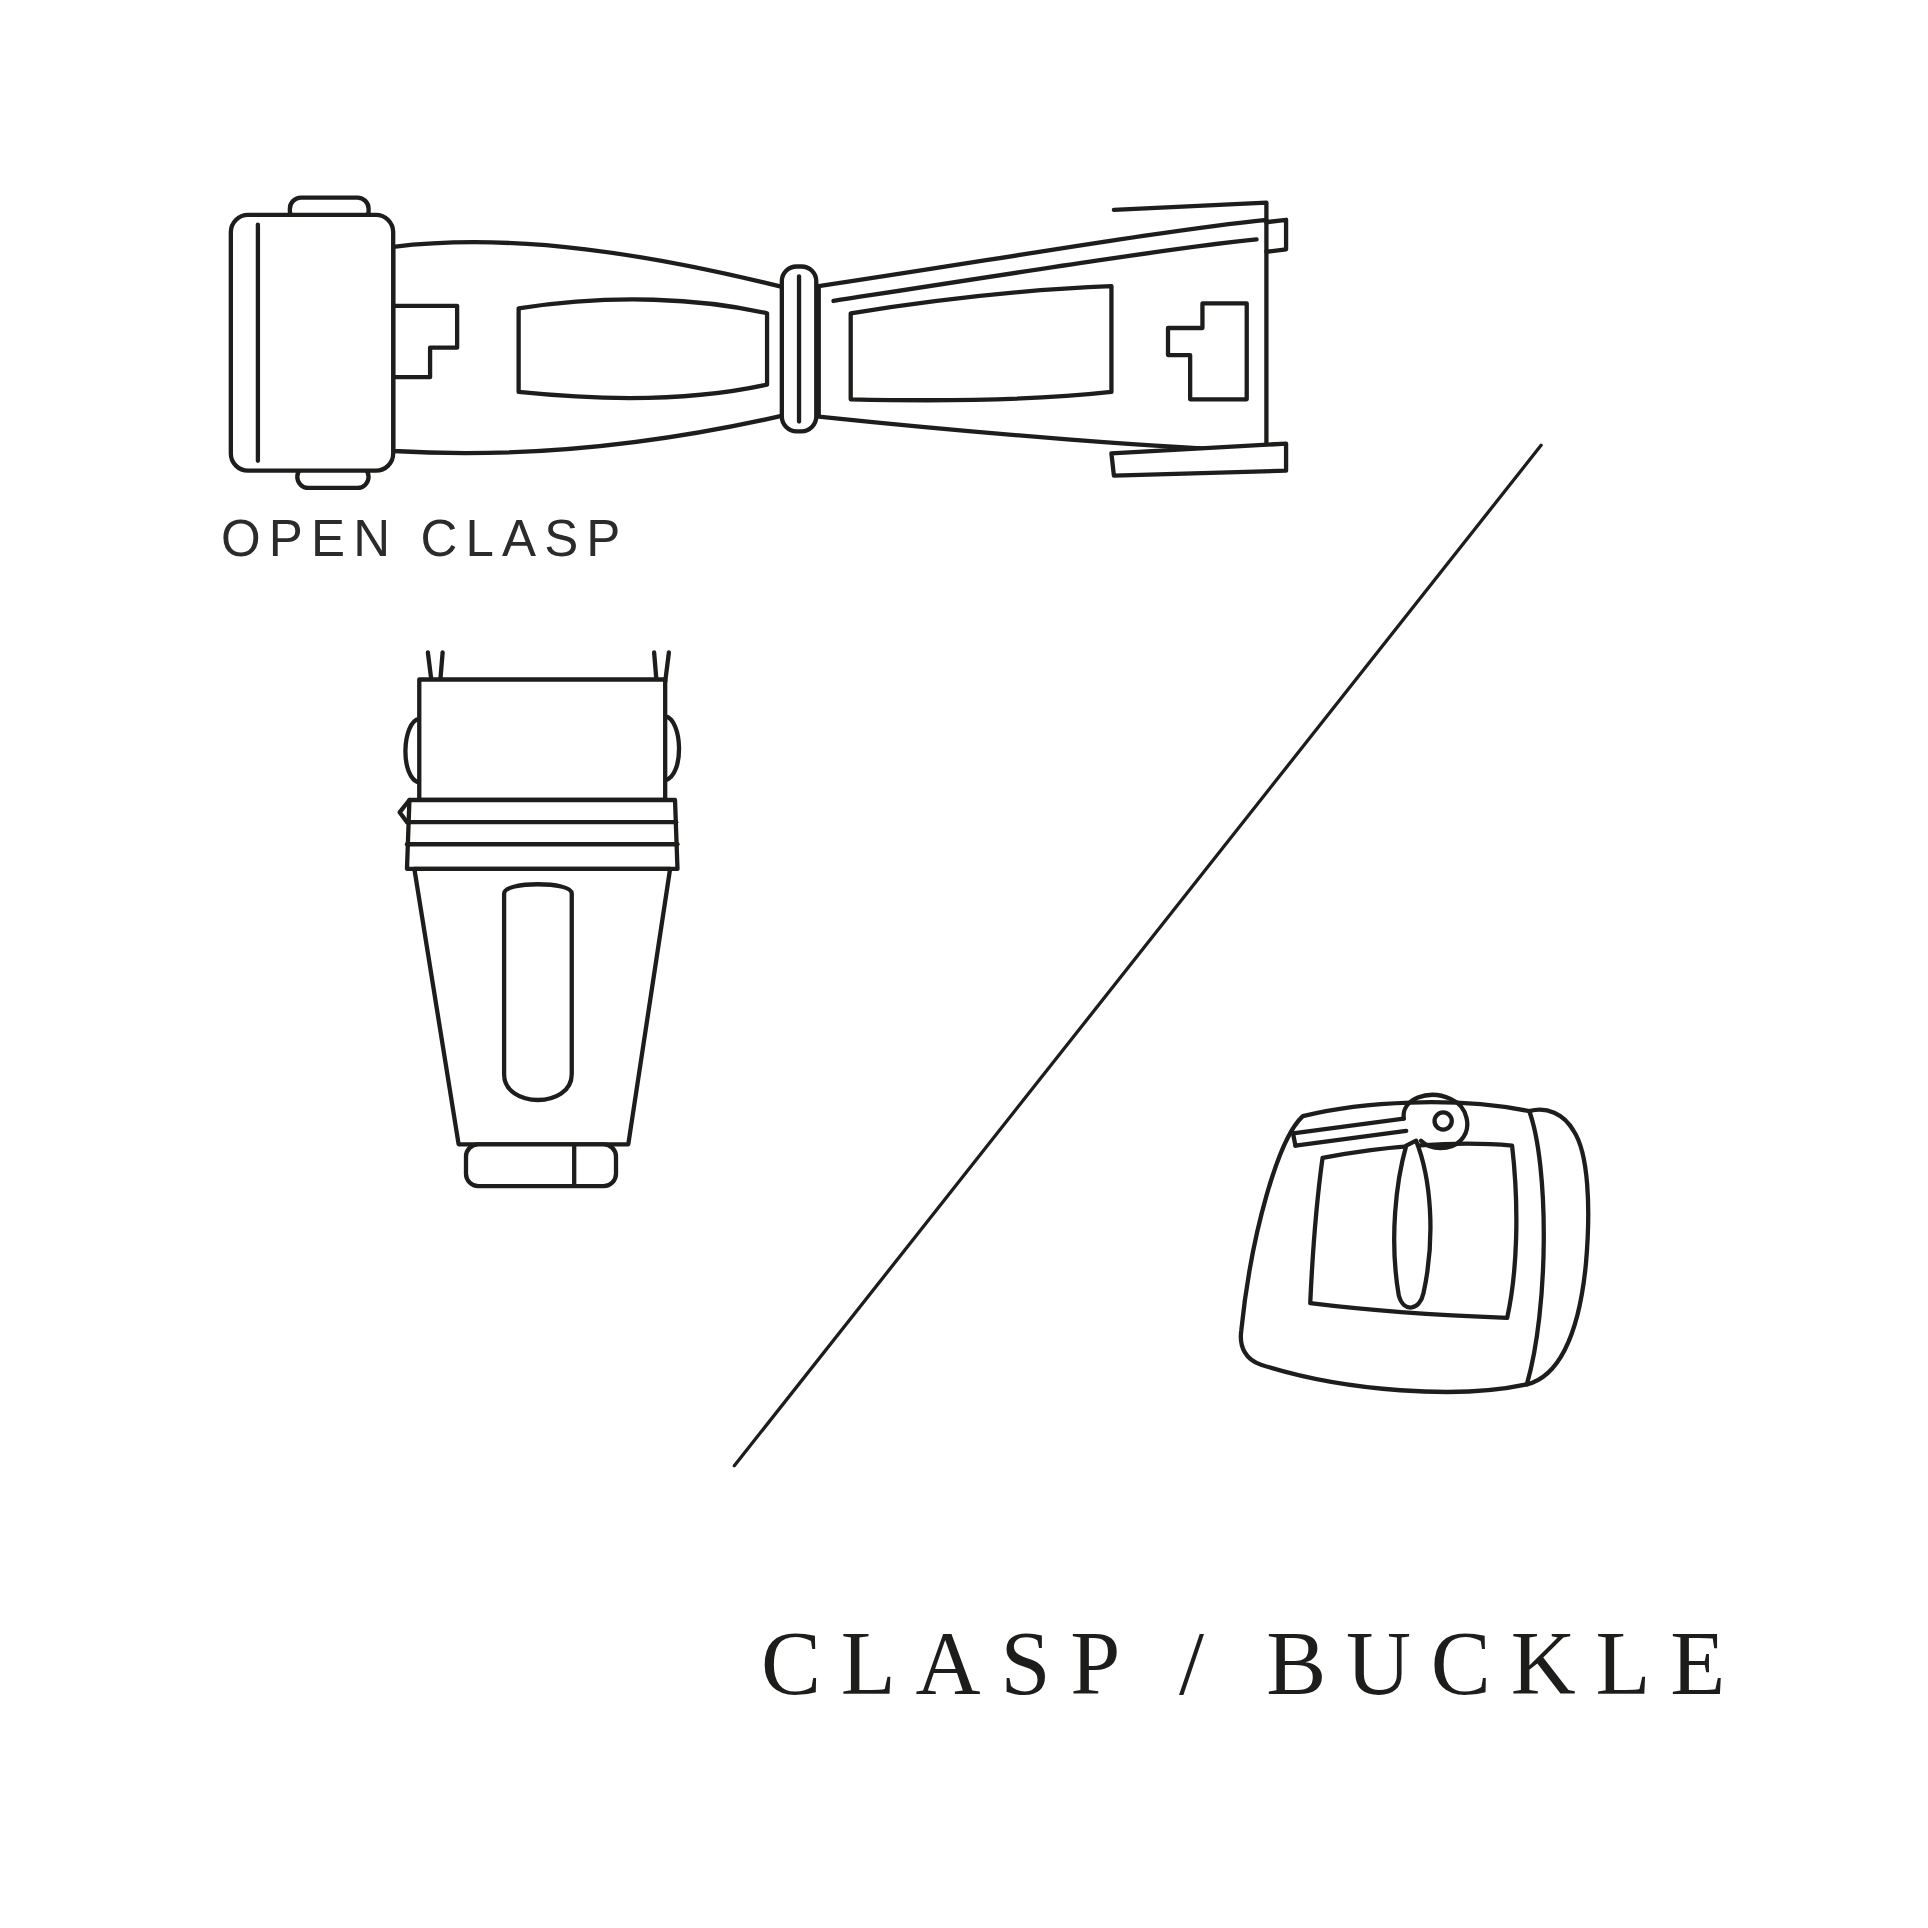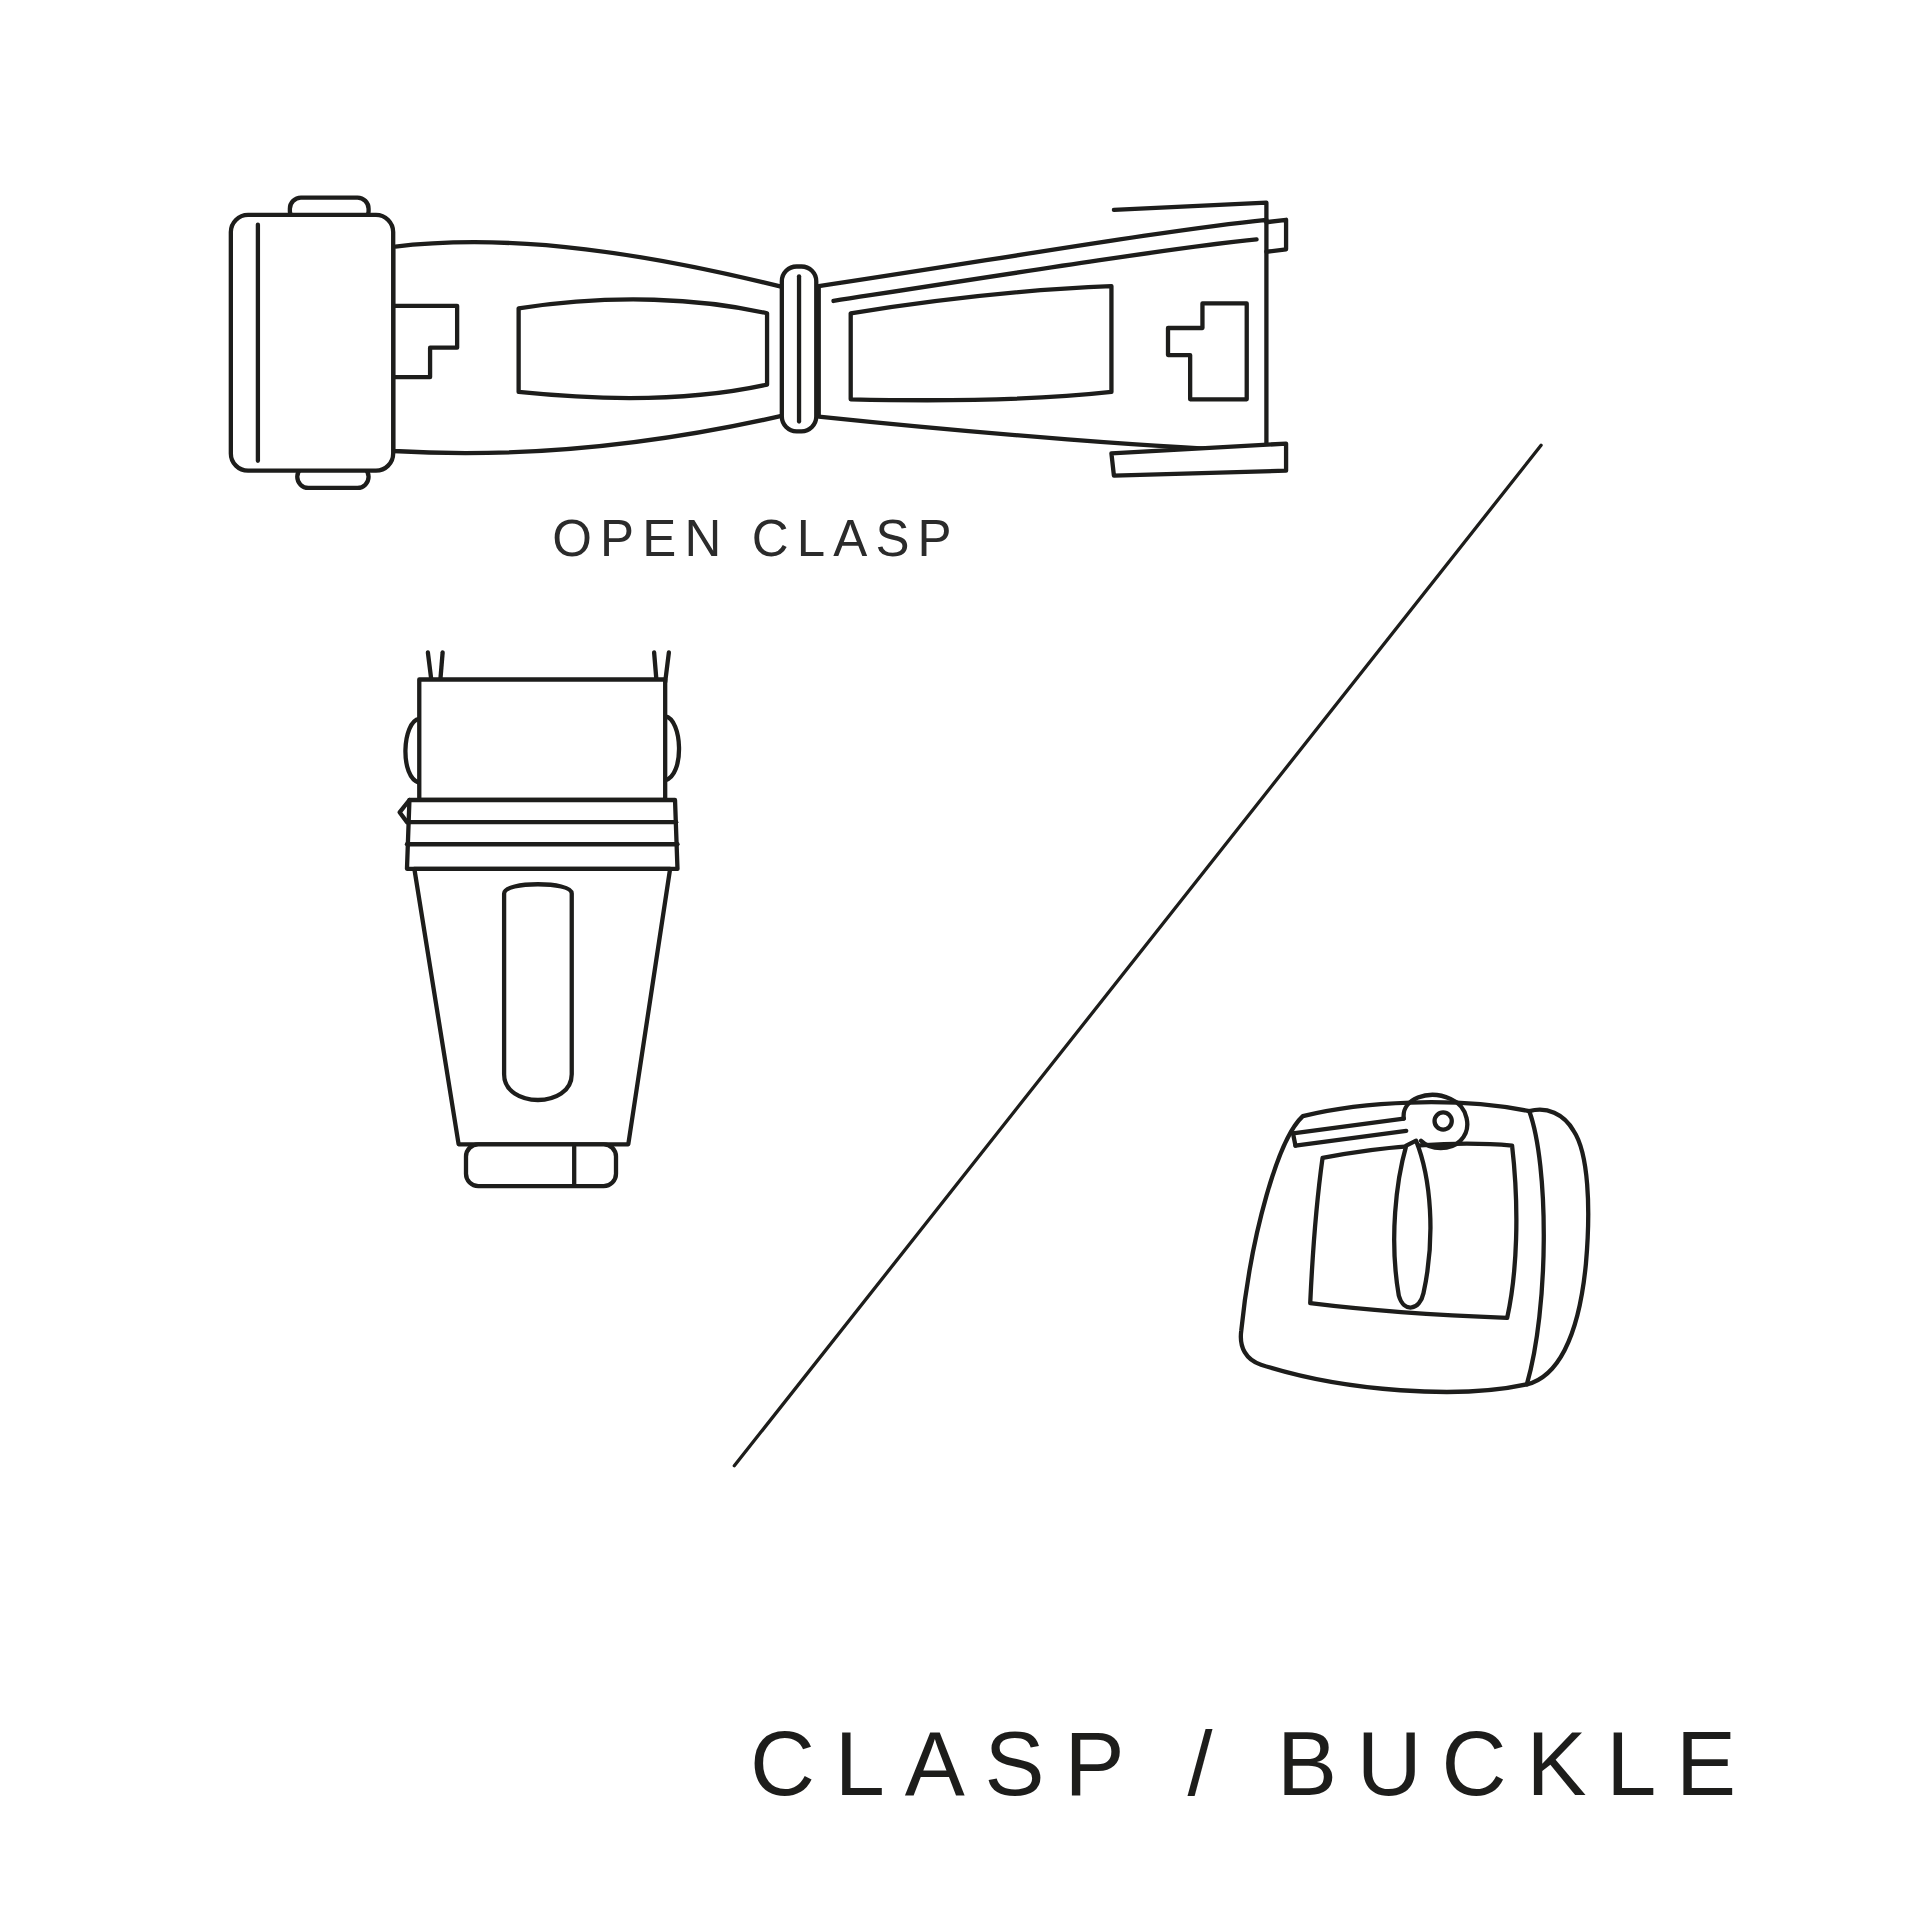--- a/index.html
+++ b/index.html
@@ -13,21 +13,20 @@
     overflow: hidden;
   }
   .fig { position: absolute; }
   .fig svg { display: block; width: 100%; height: 100%; }
   .caption {
     position: absolute;
     color: #2b2b2b;
     font-size: 51px;
     letter-spacing: 0.16em;
     font-weight: 400;
-    text-align: center;
     line-height: 1;
   }
   .title {
     position: absolute;
     color: #1d1d1b;
     font-size: 90px;
     letter-spacing: 0.22em;
     font-weight: 500;
     white-space: nowrap;
     transform: translateX(-50%);
@@ -132,16 +131,16 @@
         <path d="M56,36 L58,46" fill="none"></path>
 
         <path d="M156,42 C168,72 172,120 162,166 C159,180 146,182 142,168 C134,122 140,74 148,46 Z"></path>
 
         <path d="M146,24 C144,8 166,0 184,8 C198,14 202,32 192,42 C184,50 168,50 160,42" fill="none"></path>
         <circle cx="178" cy="26" r="7"></circle>
       </g>
     </svg>
   </div>
 
-  <div class="title" style="left:1253px; top:1719px;">CLASP / BUCKLE</div>
+  <div class="title" style="left:1253px; top:1619px;font-family:Liberation Serif, serif;">CLASP / BUCKLE</div>
 
 </div>
 
 
 </body></html>

